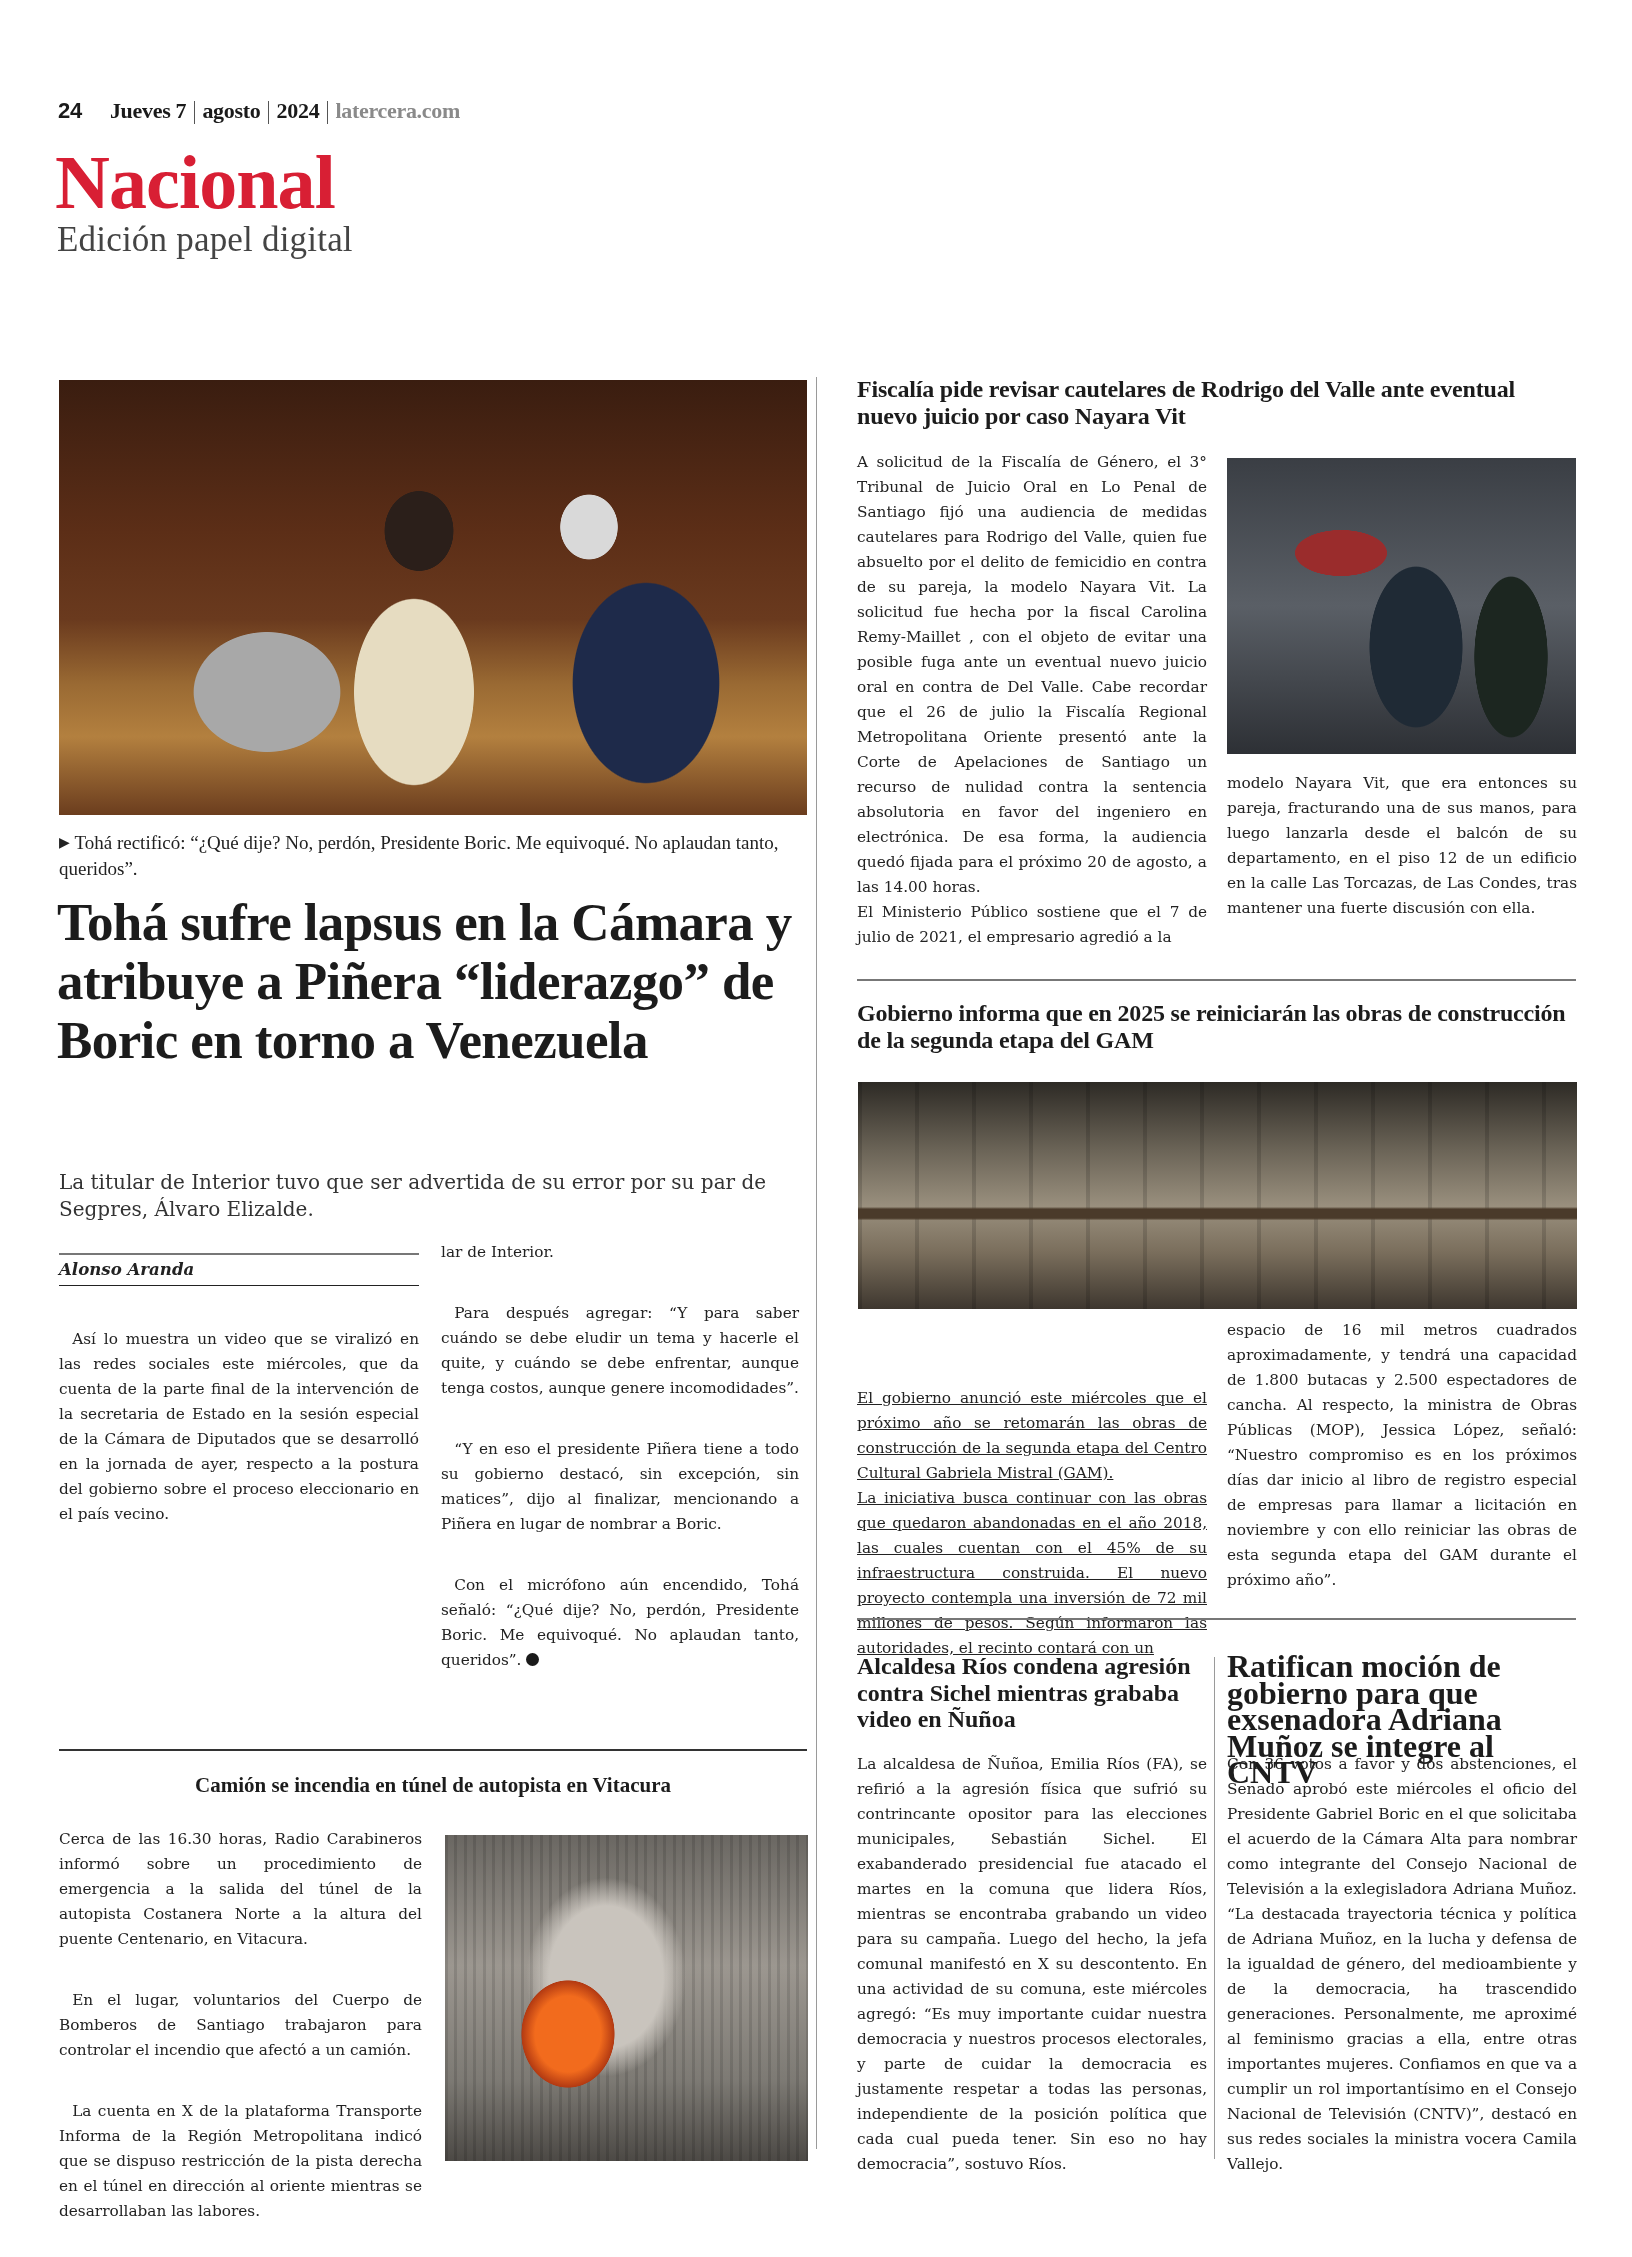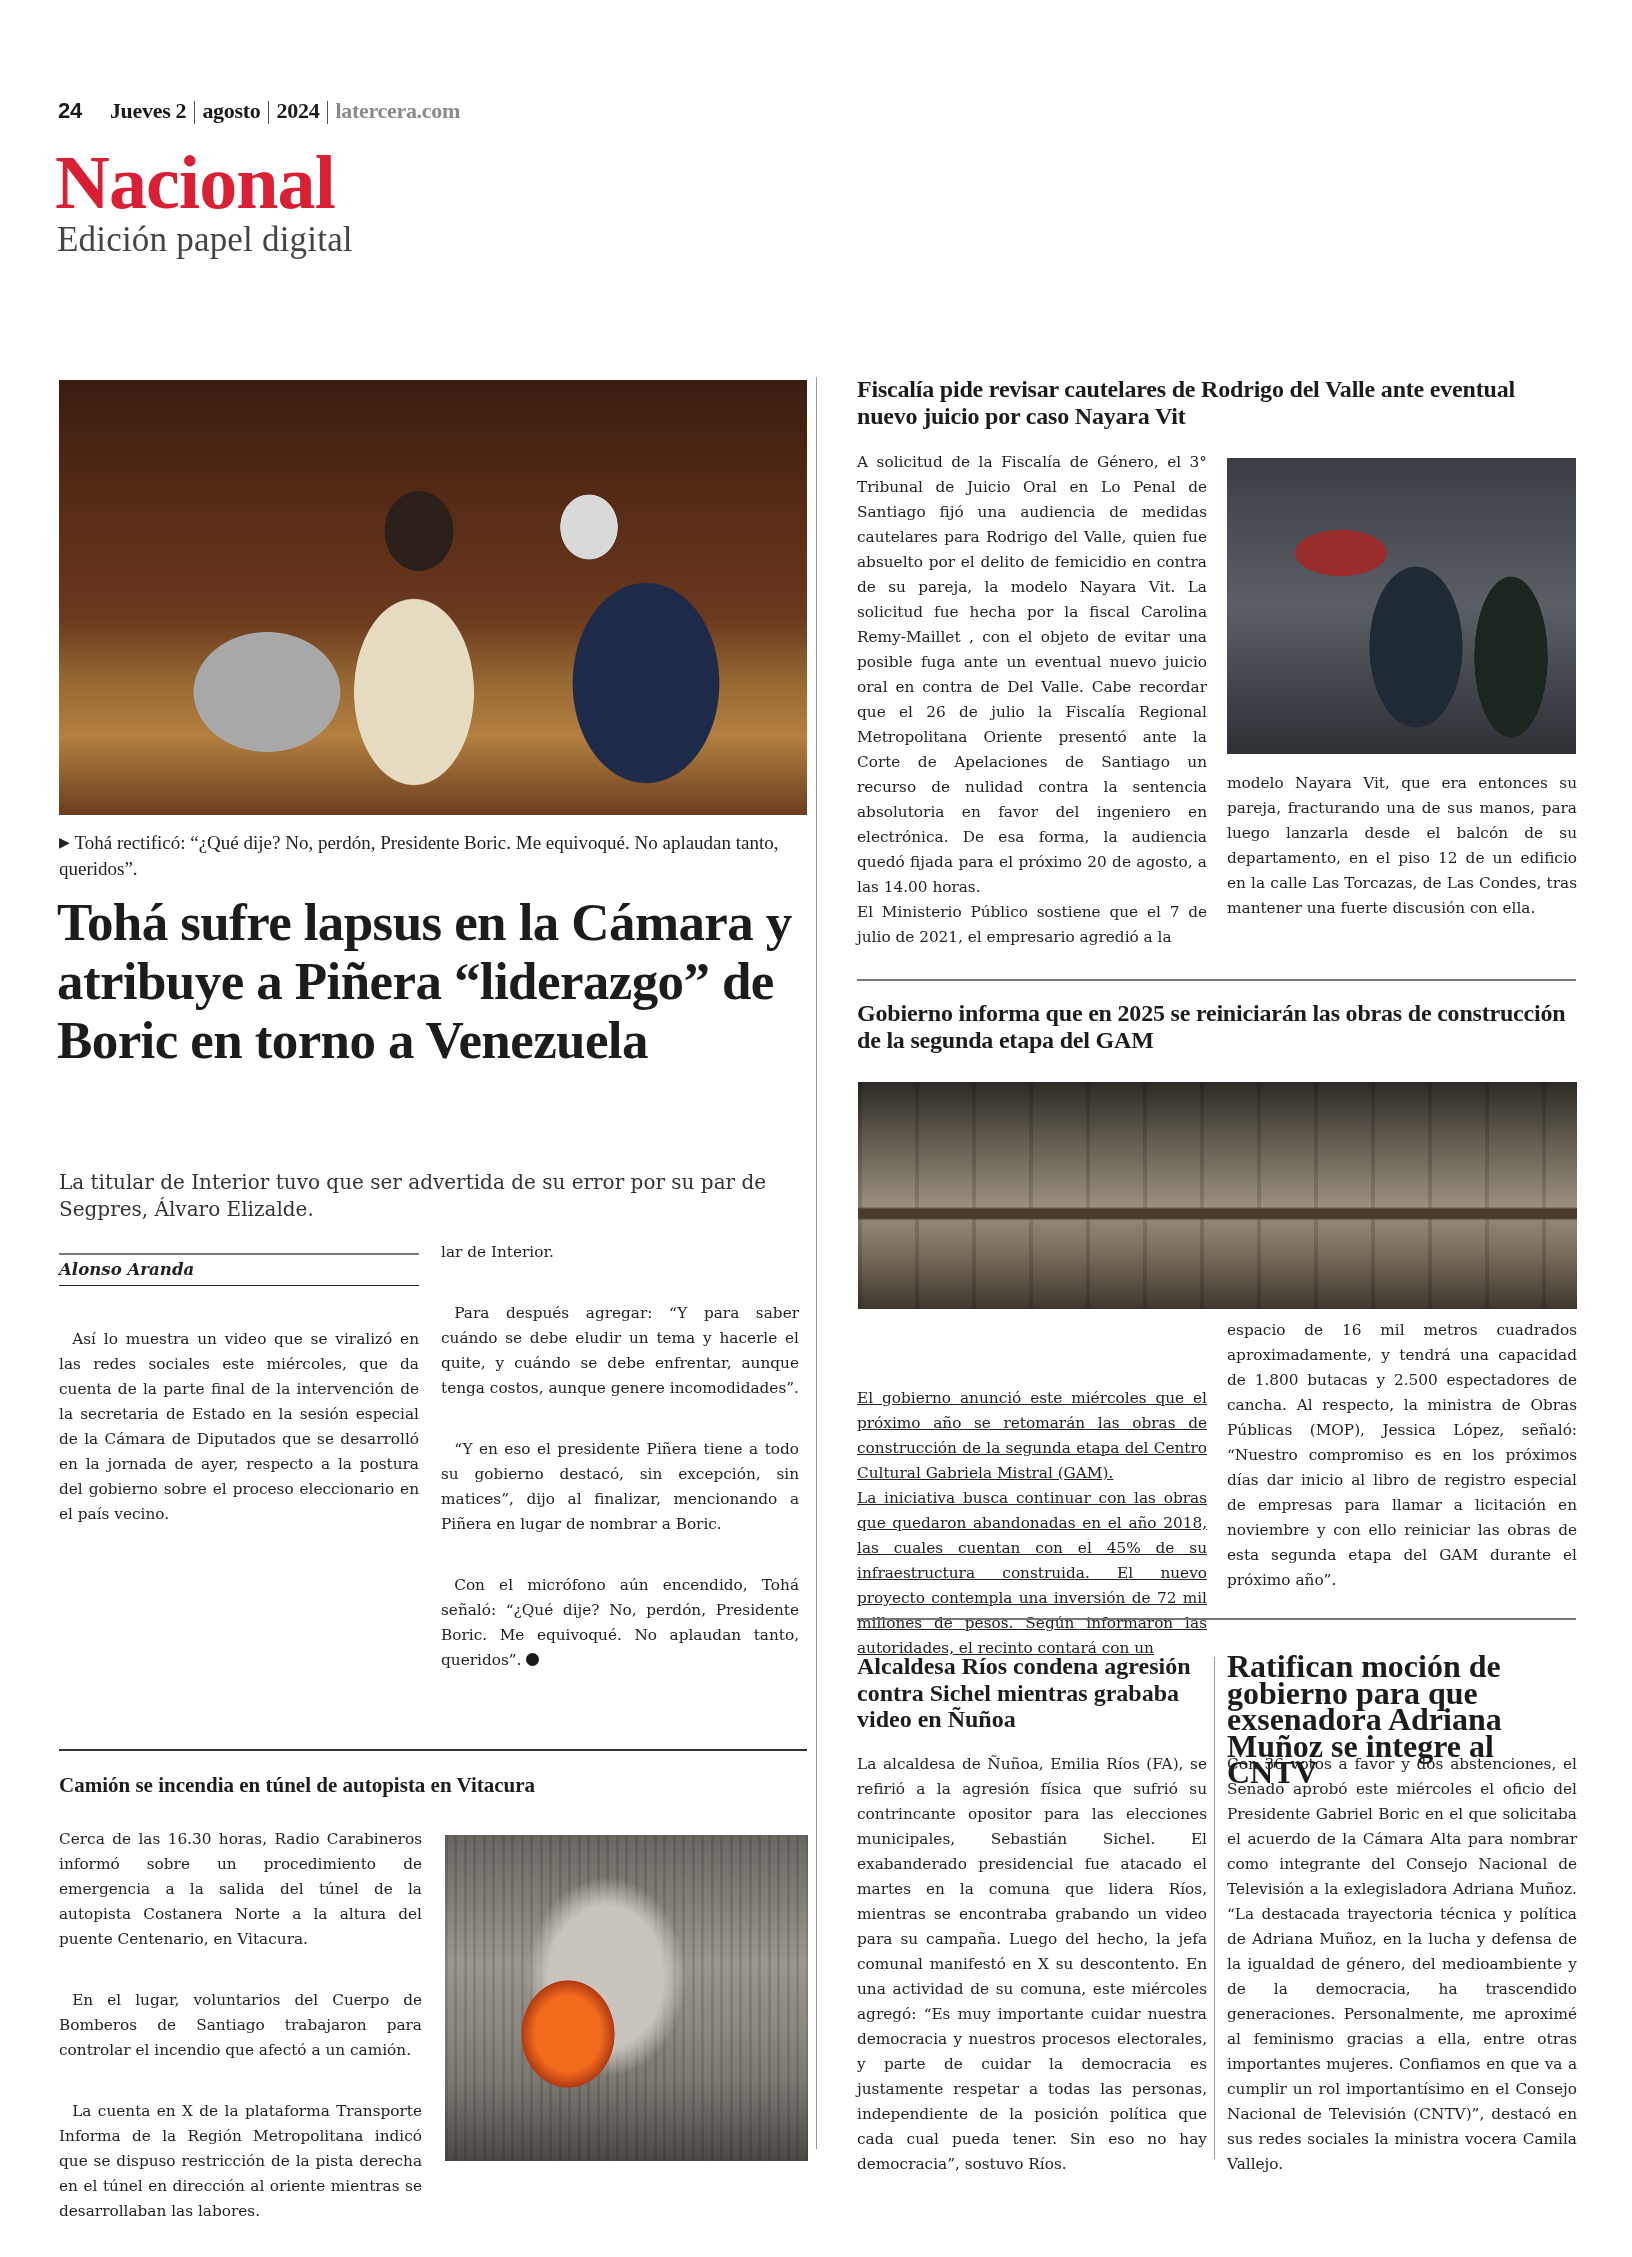--- a/index.html
+++ b/index.html
@@ -74,39 +74,39 @@
   
   .hrule { height: 1.9px; background: #333; }
   .rule-camion { left: 59px; top: 1749px; width: 748px; }
   .rule-gam { left: 857px; top: 979px; width: 719px; background: #777; }
   .rule-bottom-right { left: 857px; top: 1618px; width: 719px; background: #777; }
 
   
   .h-small { font-family: "Liberation Serif", serif; font-weight: bold; color: #1c1c1c; }
   .h-fiscalia { left: 857px; top: 376px; width: 719px; font-size: 24px; line-height: 26.5px; letter-spacing: -0.2px; }
   .h-gam { left: 857px; top: 1000px; width: 719px; font-size: 24px; line-height: 26.5px; letter-spacing: -0.2px; }
-  .h-camion { left: 59px; top: 1773px; width: 748px; font-size: 21px; line-height: 24.6px; }
+  .h-camion { left: 59px; top: 1773px; width: 748px; font-size: 21px; line-height: 24.6px; text-align: center; }
   .h-rios { left: 857px; top: 1653px; width: 360px; font-size: 24px; line-height: 26.5px; }
   .h-cntv { left: 1227px; top: 1653px; width: 360px; font-size: 32px; line-height: 26.5px; }
 
   .fisc-col1 { left: 857px; top: 450px; width: 350px; }
   .fisc-col2 { left: 1227px; top: 771px; width: 350px; }
   .gam-col1 { left: 857px; top: 1386px; width: 350px; text-decoration: underline; }
   .gam-col2 { left: 1227px; top: 1318px; width: 350px; }
   .camion-col { left: 59px; top: 1827px; width: 363px; }
   .rios-col { left: 857px; top: 1752px; width: 350px; }
   .cntv-col { left: 1227px; top: 1752px; width: 350px; }
   .rios-divider { left: 1214px; top: 1657px; width: 0.9px; height: 502px; background: #9a9a9a; }
 </style>
 </head>
 <body>
 
 <div class="abs folio">
   <span class="pg">24</span>
-  <span>Jueves 2</span>
+  <span>Jueves 7</span>
   <span class="sep"></span>
   <span>agosto</span>
   <span class="sep"></span>
   <span>2024</span>
   <span class="sep"></span>
   <span class="site">latercera.com</span>
 </div>
 <div class="abs section-title">Nacional</div>
 <div class="abs section-sub">Edición papel digital</div>
 

